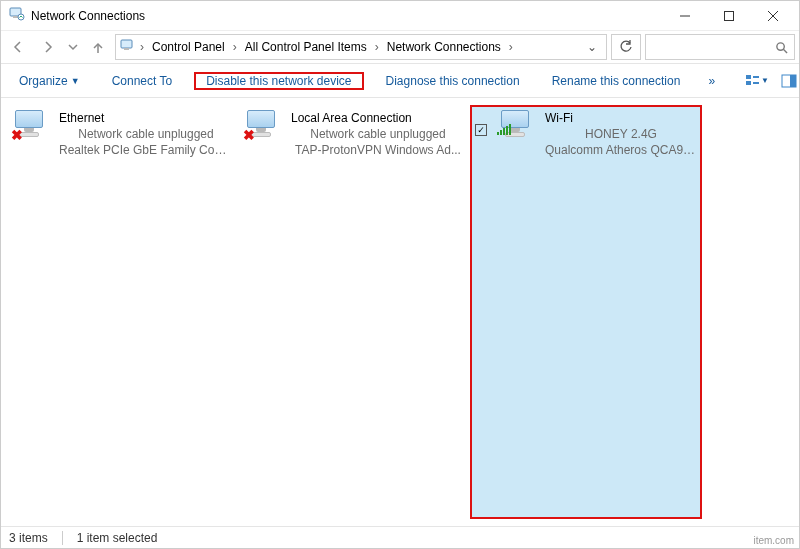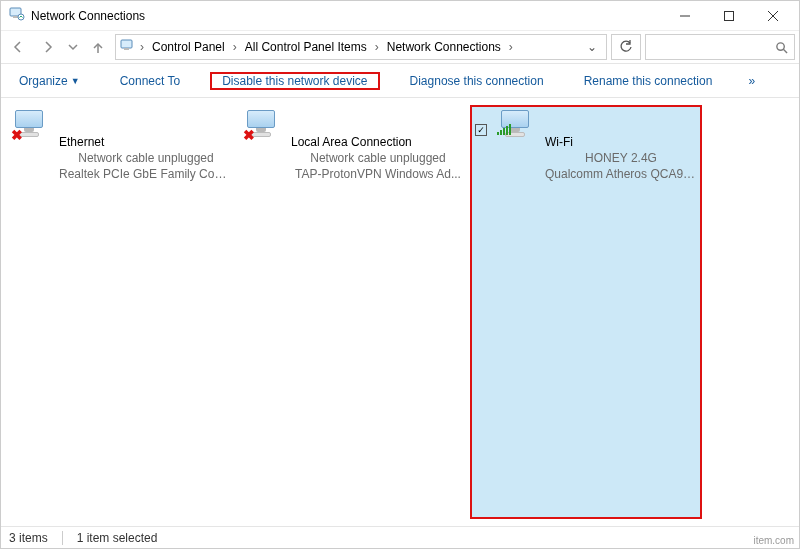--- a/index.html
+++ b/index.html
@@ -56,34 +56,34 @@
     .btnbox svg{width:14px;height:14px;stroke:#555;fill:none;stroke-width:1.3;}
     .searchbox{ width:150px; height:26px; border:1px solid #cfcfcf; display:flex; align-items:center; justify-content:flex-end; padding:0 6px;}
     .searchbox svg{width:13px;height:13px;stroke:#7a7a7a;fill:none;stroke-width:1.5;}
     
     .toolbar {
       height: 34px;
       display:flex;
       align-items:center;
       padding: 0 8px;
       border-bottom: 1px solid #e5e5e5;
-      gap: 20px;
+      gap: 12px;
     }
     .tool-link{ color:#155a9c; padding:4px 10px; white-space:nowrap; display:flex; align-items:center; gap:3px;}
     .tool-link .caret{ font-size:9px; color:#155a9c;}
     .tool-highlight{ border:2px solid #d11; padding:0 10px;}
     .tool-spacer{flex:1;}
     .tool-ico{ width:28px; height:22px; display:flex; align-items:center; justify-content:center;}
     .tool-ico svg{width:16px;height:16px;}
     
     .content{ flex:1; display:flex; padding:8px 6px; gap:2px; overflow:auto;}
     .conn{ width:230px; padding:4px 4px; display:flex; gap:8px; line-height:1.35;}
     .conn.selected{ background:#cce8f7; outline:2px solid #d11; outline-offset:-1px;}
     .conn .icon-col{ width:40px; display:flex; flex-direction:column; align-items:center;}
-    .conn .txt-col{ flex:1; overflow:hidden;margin-top:24px;}
+    .conn .txt-col{ flex:1; overflow:hidden;}
     .conn .name{ color:#000;}
     .conn .sub{ color:#6a6a6a; white-space:nowrap; overflow:hidden; text-overflow:ellipsis;text-align:center;}
     .checkbox-col{ width:14px; display:flex; align-items:flex-start; padding-top:14px;}
     .checkbox{width:12px;height:12px;border:1px solid #555;display:flex;align-items:center;justify-content:center;font-size:9px;line-height:1;}
     
     .status{height:22px;border-top:1px solid #e5e5e5;display:flex;align-items:center;gap:14px;padding:0 8px;color:#333;}
     .status .sep{border-left:1px solid #ccc;height:14px;}
     .watermark{position:absolute; right:6px; bottom:3px; font-size:10px; color:#999;}
     
     .monitor{width:36px;height:28px;position:relative;}

